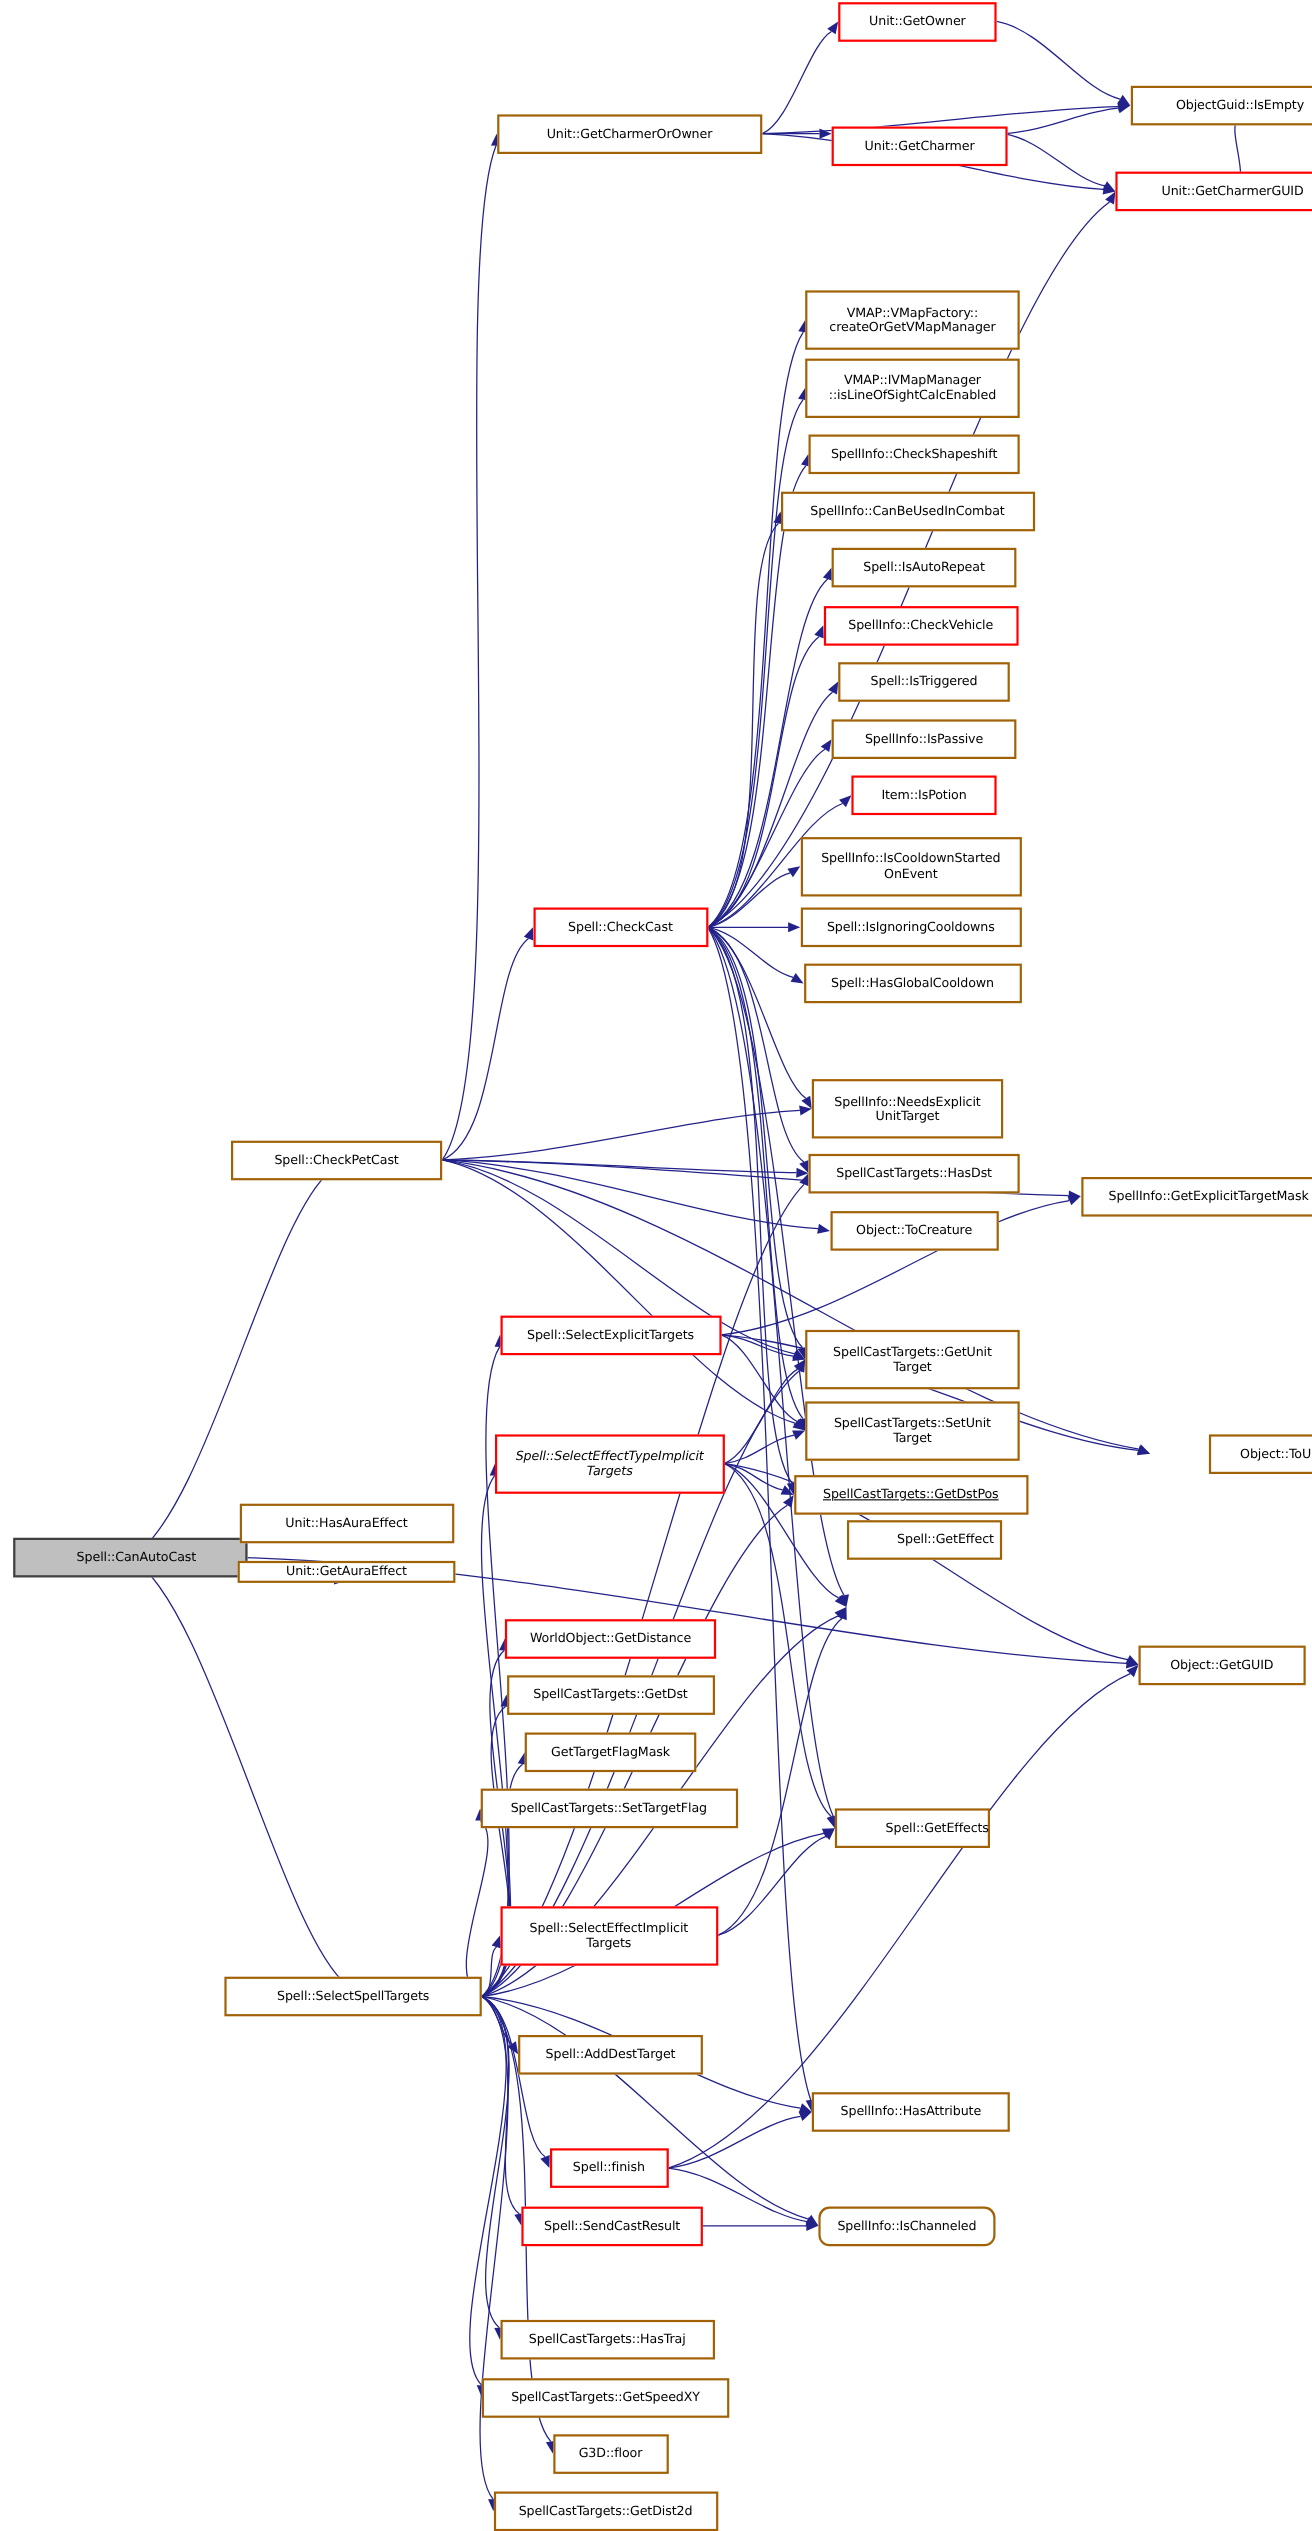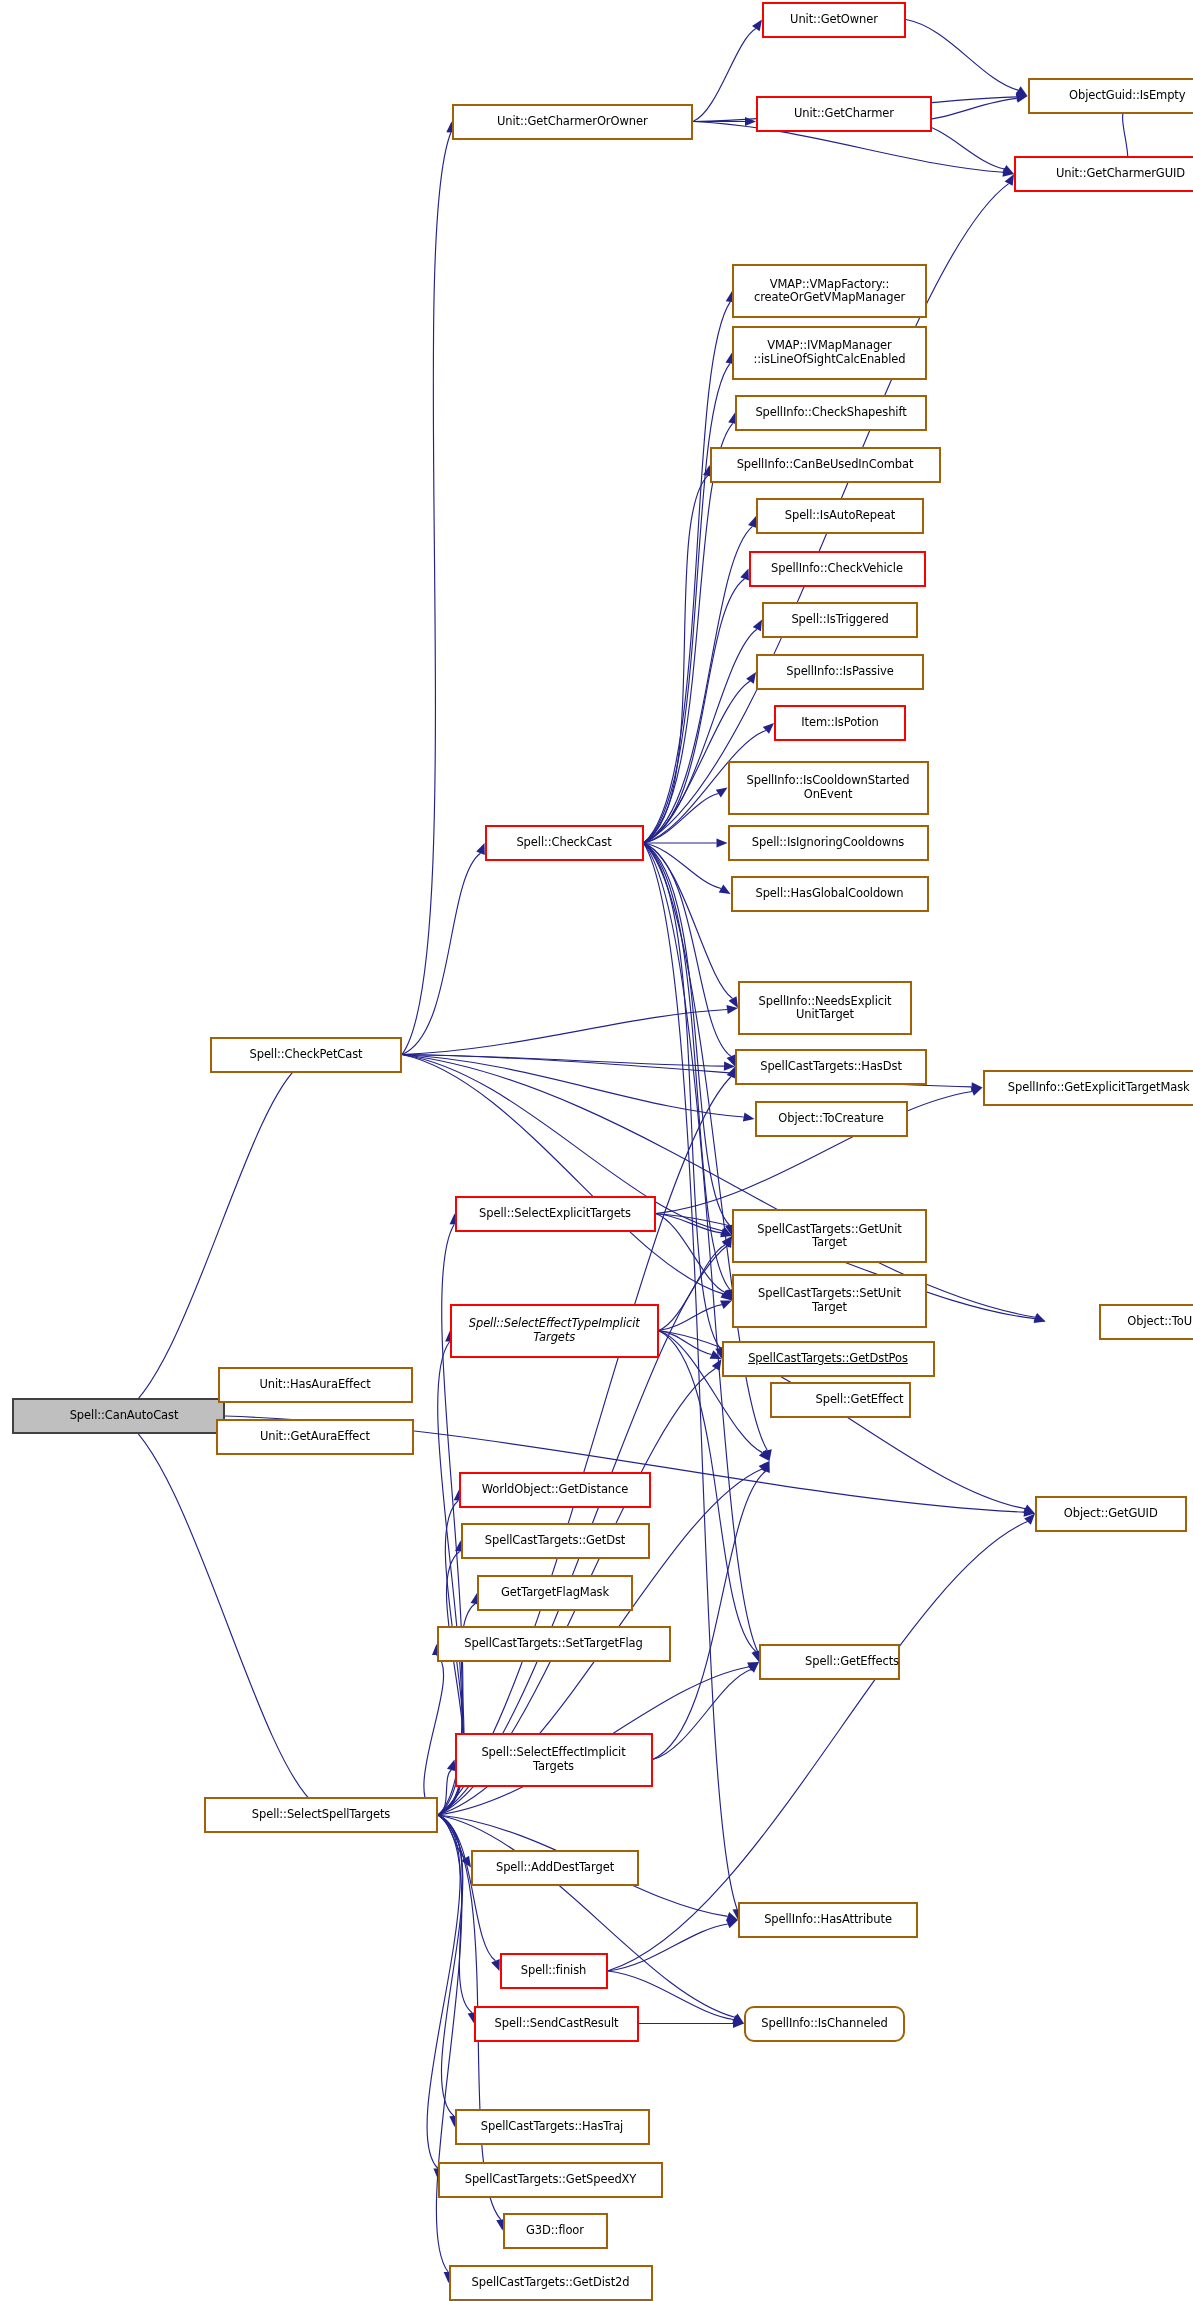--- a/index.html
+++ b/index.html
@@ -219,26 +219,26 @@
       <path class="edge" d="M639,2023.5 C675.75,2023.5 701.5,2023.5 733,2023.5"></path>
       <polygon class="arrowfill" points="744,2023.5 733,2028.1 733,2018.9"></polygon>
       <path class="edge" d="M652.5,1759.5 C689.775,1749.75 718.936562669617,1681.127794739083 750.8865626696171,1669.4277947390829"></path>
       <polygon class="arrowfill" points="759,1662 753.9927313786882,1672.8206867136066 747.780393960546,1666.034902764559"></polygon>
       <path class="edge" d="M652.5,1759.5 C720,1729.65 720.4857864439099,1507.0613909956655 765.4857864439099,1471.2413909956656"></path>
       <polygon class="arrowfill" points="769.5,1461 769.7685499511882,1472.9200621191214 761.2030229366316,1469.5627198722098"></polygon>
     </svg>
   <div id="node-layer">
       <div class="node root" style="left: 12px; top: 1398px; width: 213px; height: 36px; padding-left: 14px;">Spell::CanAutoCast</div>
       <div class="node" style="left: 217.5px; top: 1366.5px; width: 195px; height: 36px;">Unit::HasAuraEffect</div>
-      <div class="node" style="left: 216px; top: 1419px; width: 198px; height: 36px;">Unit::GetAuraEffect</div>
+      <div class="node" style="left: 216px; top: 1419px; width: 198px; height: 20px;">Unit::GetAuraEffect</div>
       <div class="node" style="left: 210px; top: 1036.5px; width: 192px; height: 36px;">Spell::CheckPetCast</div>
       <div class="node" style="left: 204px; top: 1797px; width: 234px; height: 36px;">Spell::SelectSpellTargets</div>
       <div class="node" style="left: 451.5px; top: 103.5px; width: 241.5px; height: 36px;">Unit::GetCharmerOrOwner</div>
       <div class="node red" style="left: 762px; top: 1.5px; width: 144px; height: 36px;">Unit::GetOwner</div>
-      <div class="node red" style="left: 756px; top: 96px; width: 176px; height: 36px;">Unit::GetCharmer</div>
+      <div class="node red" style="left: 756px; top: 115px; width: 160px; height: 36px;">Unit::GetCharmer</div>
       <div class="node" style="left: 1027.5px; top: 78px; width: 199.5px; height: 36px;">ObjectGuid::IsEmpty</div>
       <div class="node red" style="left: 1014px; top: 156px; width: 213px; height: 36px;">Unit::GetCharmerGUID</div>
       <div class="node red" style="left: 484.5px; top: 825px; width: 159px; height: 36px;">Spell::CheckCast</div>
       <div class="node" style="left: 732px; top: 264px; width: 195px; height: 54px;">VMAP::VMapFactory::
 createOrGetVMapManager</div>
       <div class="node" style="left: 732px; top: 325.5px; width: 195px; height: 54px;">VMAP::IVMapManager
 ::isLineOfSightCalcEnabled</div>
       <div class="node" style="left: 735px; top: 394.5px; width: 192px; height: 36px;">SpellInfo::CheckShapeshift</div>
       <div class="node" style="left: 709.5px; top: 447px; width: 231px; height: 36px;">SpellInfo::CanBeUsedInCombat</div>
       <div class="node" style="left: 756px; top: 498px; width: 168px; height: 36px;">Spell::IsAutoRepeat</div>

